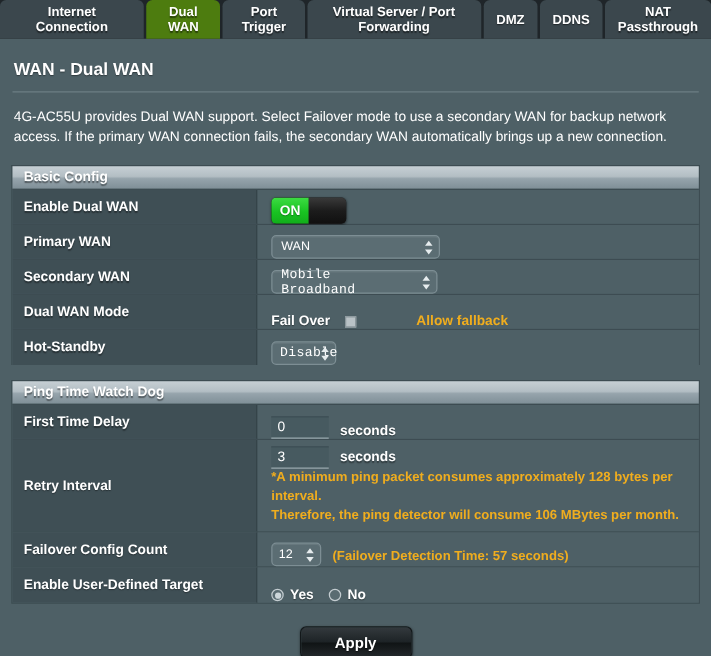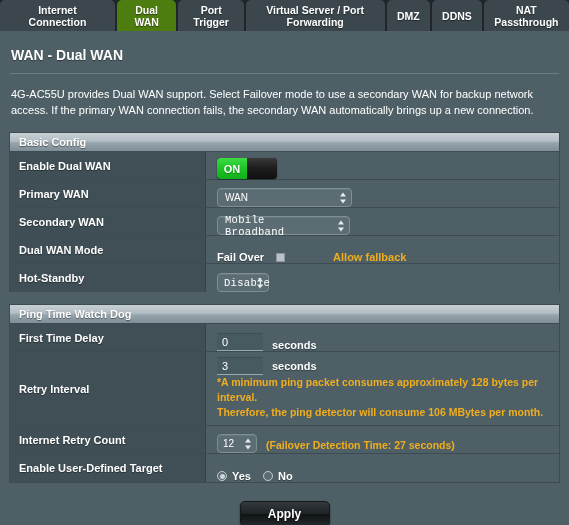--- a/index.html
+++ b/index.html
@@ -478,30 +478,30 @@
         <div class="field-line">
           <input class="textinput" type="text" value="3" style="">
           <span class="unit">seconds</span>
         </div>
         <div class="hint">*A minimum ping packet consumes approximately 128 bytes per interval.</div>
         <div class="hint">Therefore, the ping detector will consume 106 MBytes per month.</div>
       </div>
     </div>
 
     <div class="row">
-      <div class="row-label">Internet Retry Count</div>
+      <div class="row-label">Failover Config Count</div>
       <div class="row-field">
         <div class="select tiny">
           <span>12</span>
           <span class="spin">
               <i class="up"></i>
               <i class="down"></i>
             </span>
         </div>
-        <span class="hint inline">(Failover Detection Time: 27  seconds)</span>
+        <span class="hint inline">(Failover Detection Time: 57  seconds)</span>
       </div>
     </div>
 
     <div class="row">
       <div class="row-label">Enable User-Defined Target</div>
       <div class="row-field">
         <div class="radio-group">
           <span class="radio-wrap">
             <span class="radio checked"></span>
             <span class="radio-label">Yes</span>

